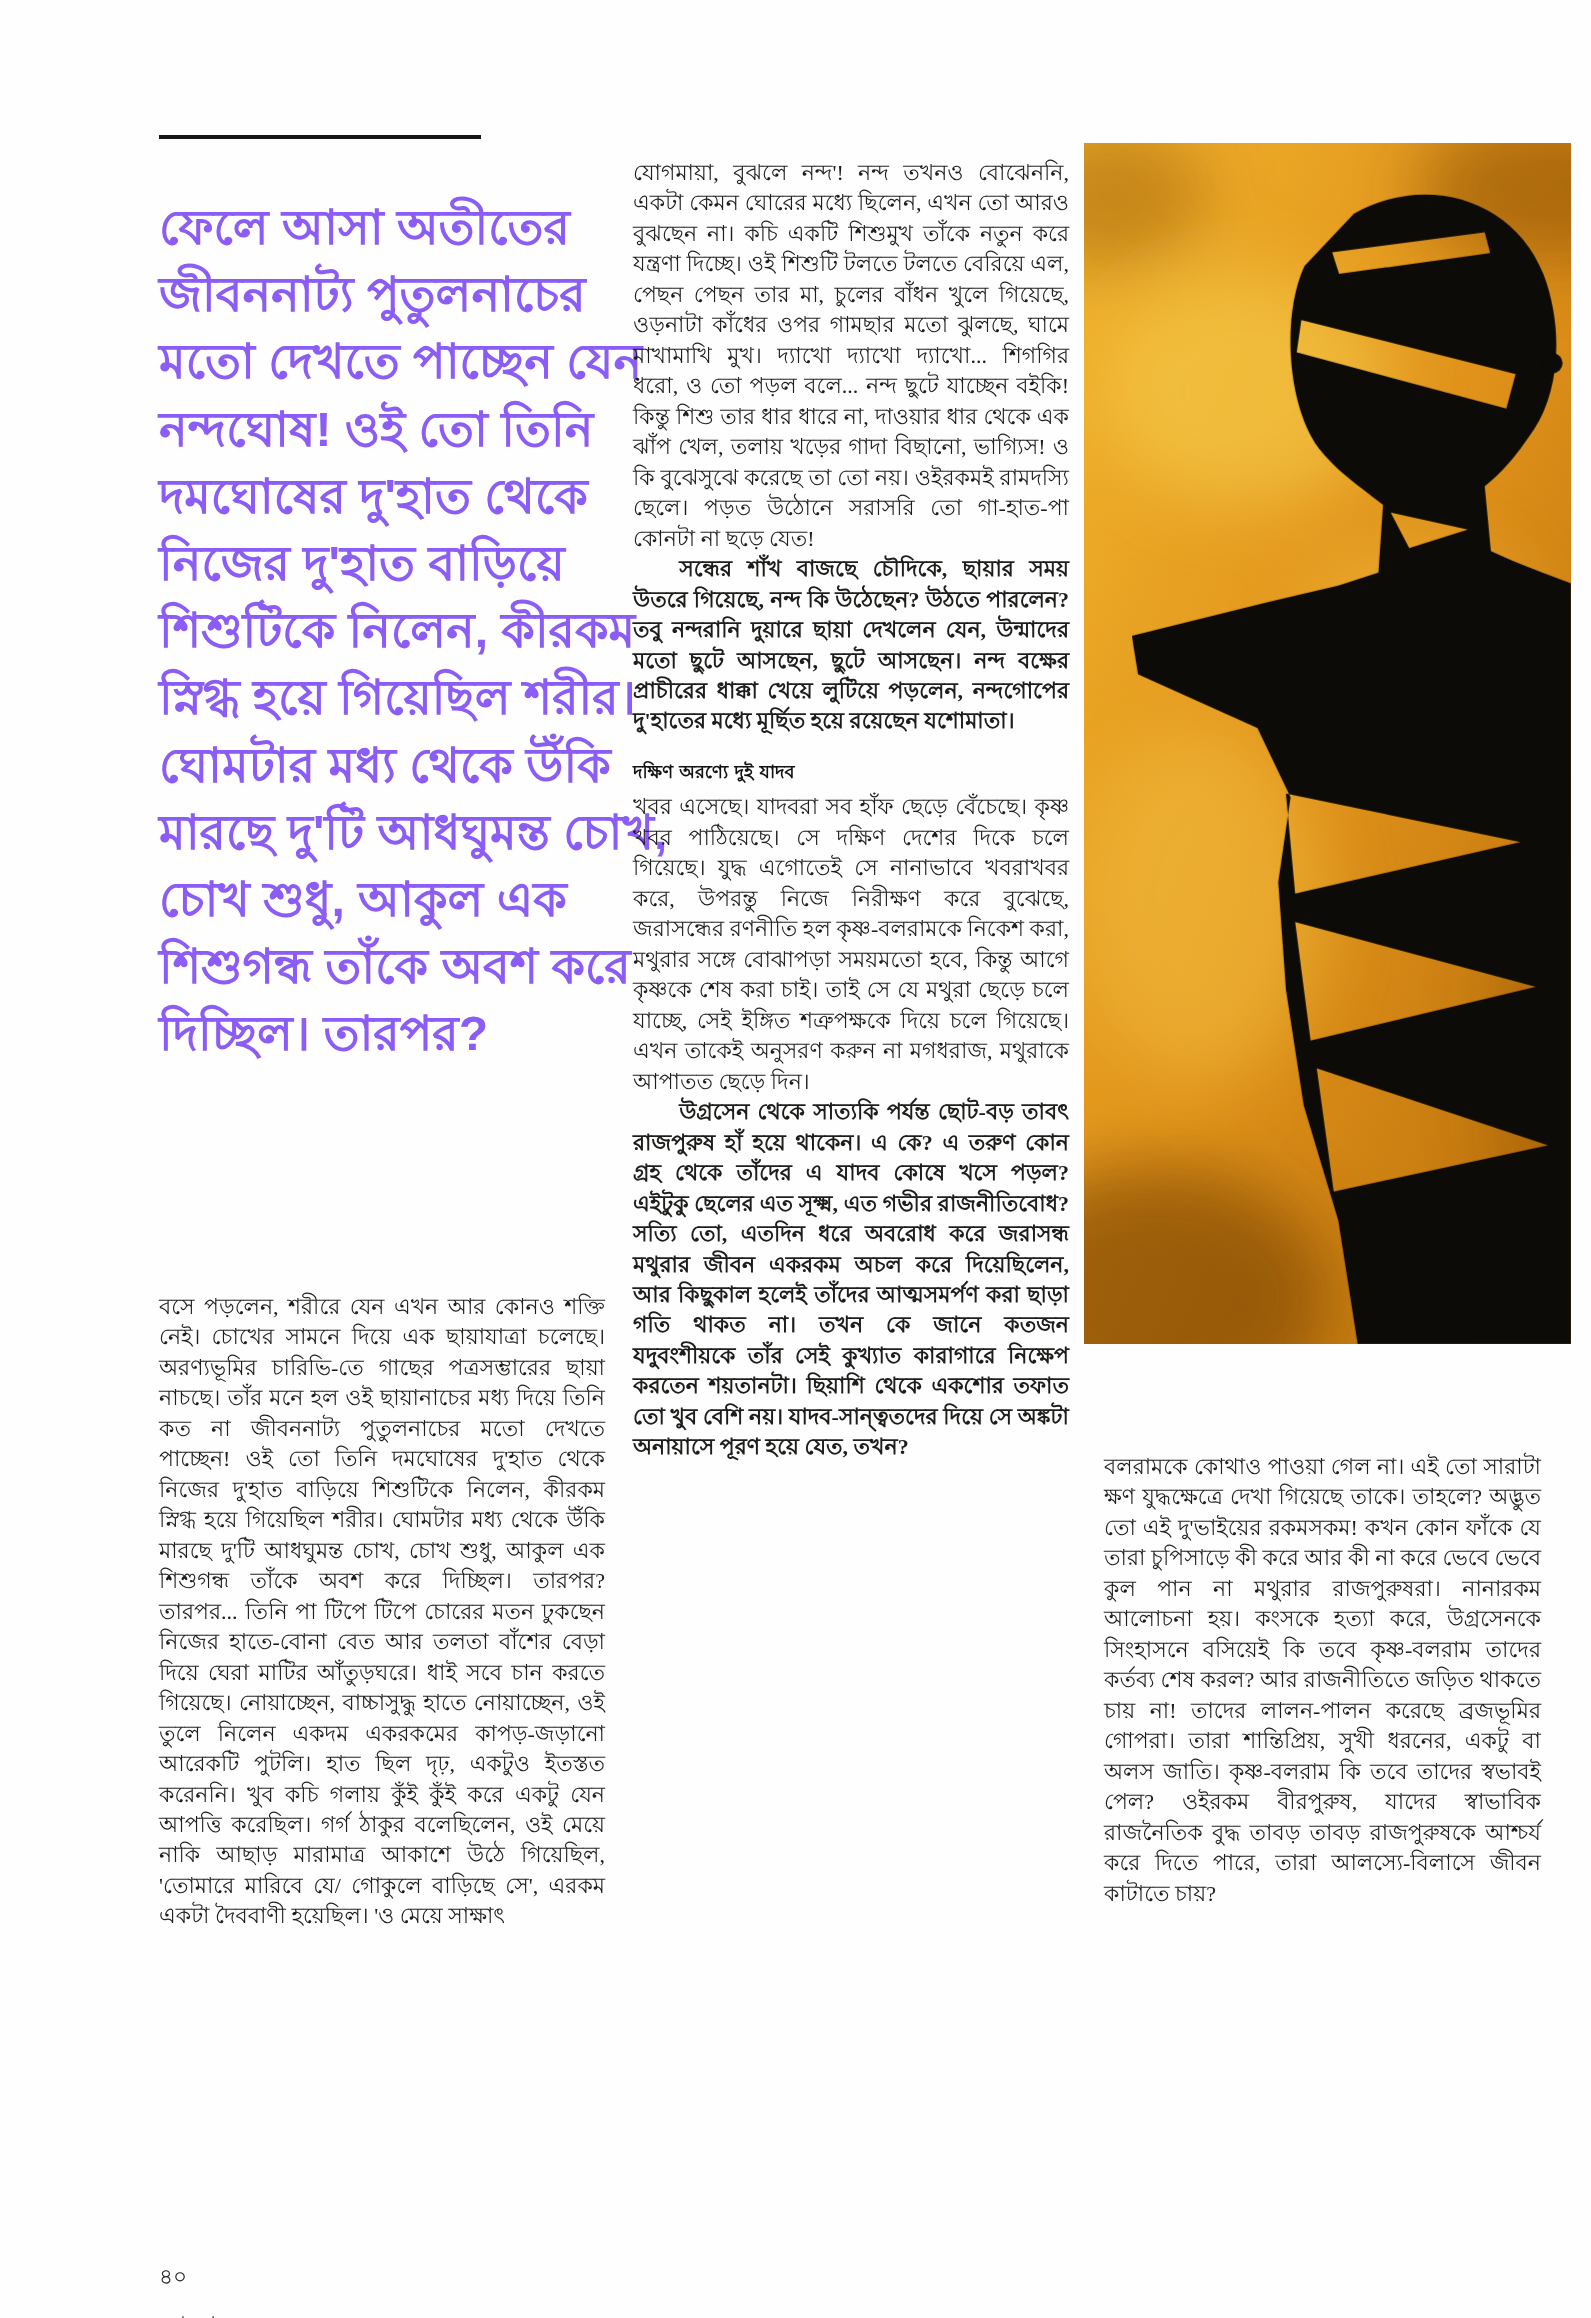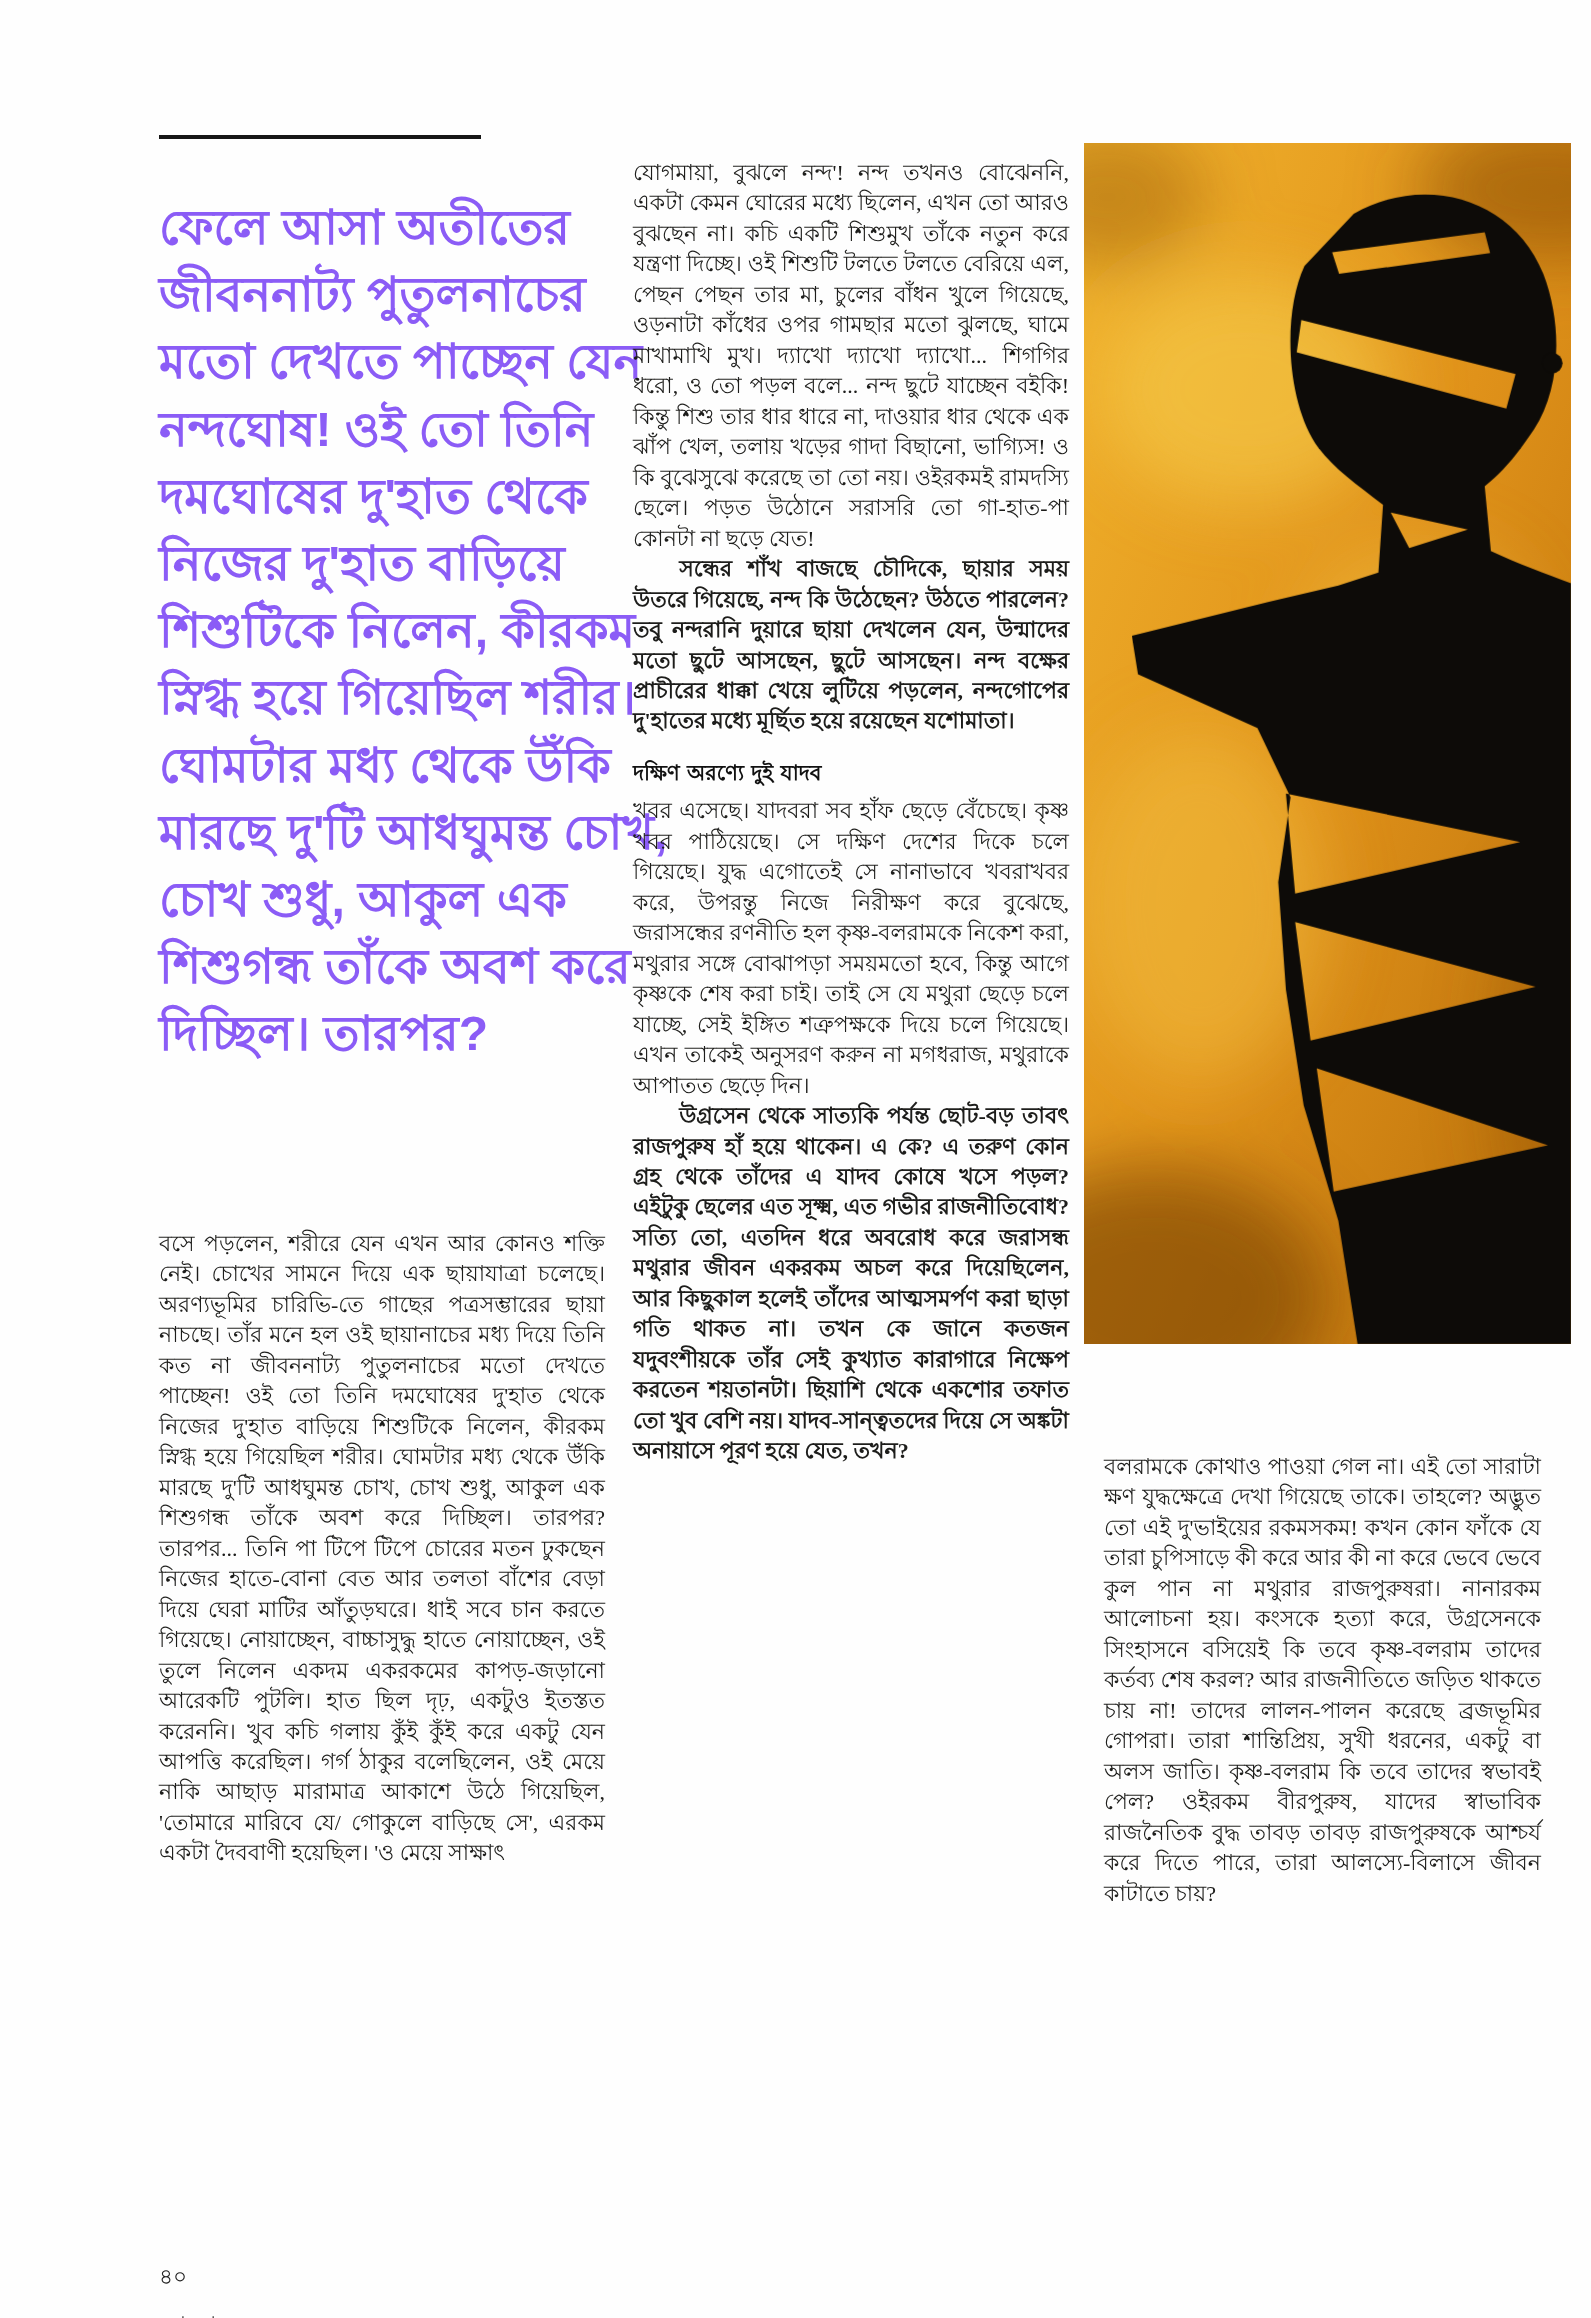--- a/index.html
+++ b/index.html
@@ -9,25 +9,25 @@
   }
   .top-rule{position:absolute;left:159px;top:135px;width:322px;height:3.8px;background:#161616;}
   .pull-quote{
     position:absolute;left:159px;top:194px;width:514px;
     font-family:Liberation Sans, sans-serif;font-weight:700;
     font-size:48px;line-height:1.40;color:#8b5cf6;text-align:left;
   }
   .body-text{font-size:22px;line-height:1.385;text-align:justify;}
   .body-text p{margin:0;}
   .body-text p + p{text-indent:2.1em;font-weight:bold;}
-  .col-left-body{position:absolute;left:159px;top:1229px;width:446px;}
+  .col-left-body{position:absolute;left:159px;top:1292px;width:446px;}
   .col-mid{position:absolute;left:633px;top:129px;width:436px;margin-top:29px;}
   .subhead{
     font-family:"DejaVu Sans","Liberation Sans",sans-serif;font-weight:700;
-    font-size:21px;line-height:1.3;margin:23px 0 9.2px;text-align:left;text-indent:0;color:#111;
+    font-size:18px;line-height:1.3;margin:23px 0 9.2px;text-align:left;text-indent:0;color:#111;
   }
   .illustration{position:absolute;left:1084px;top:143px;width:487px;height:1201px;}
   .illustration svg{display:block;width:100%;height:100%;}
   .col-right-body{position:absolute;left:1104px;top:1452px;width:437px;}
   .footer{
     position:absolute;left:159px;top:2260px;font-size:21.6px;color:#222;
     font-family:"DejaVu Sans","Liberation Sans",sans-serif;display:flex;gap:12.3px;align-items:baseline;flex-direction:column;
   }
 </style>
 </head>

